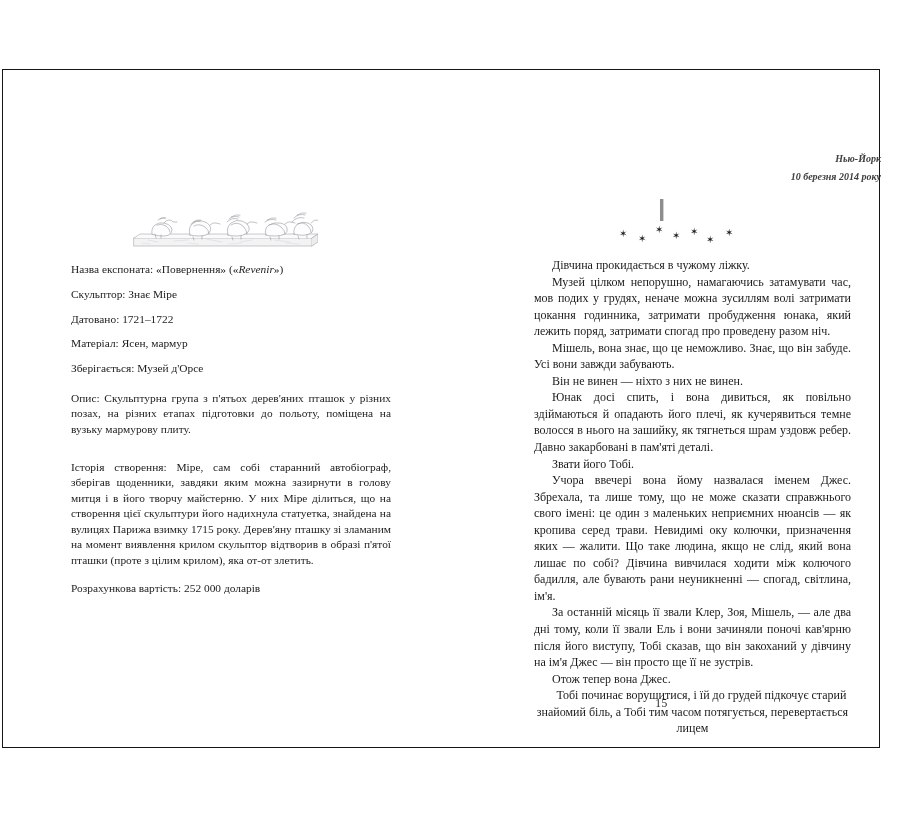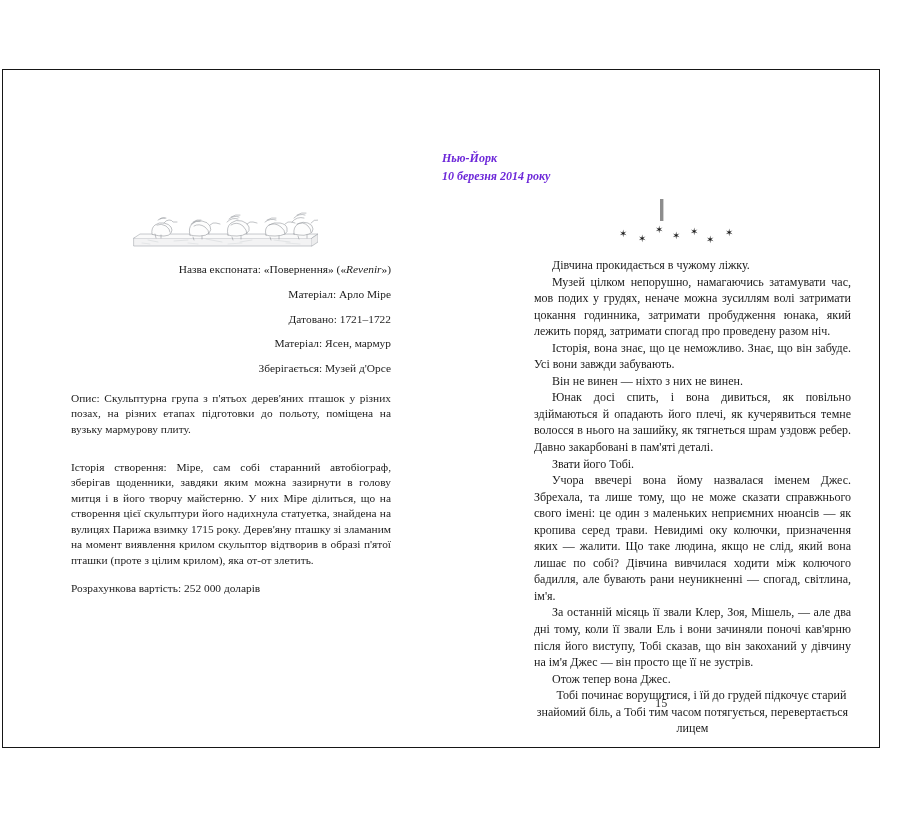--- a/index.html
+++ b/index.html
@@ -54,21 +54,20 @@
     left: 68px;
     top: 189px;
     width: 320px;
     font-size: 11.4px;
     line-height: 20.6px;
     color: #1d1d1d;
   }
   .card-line {
     margin: 0 0 4.2px 0;
     white-space: nowrap;
-    text-align: right;
   }
   .card-para {
     margin: 22px 0 0 0;
     text-align: justify;
     text-justify: inter-word;
     line-height: 15.6px;
     hyphens: manual;
   }
   .card-para.first { margin-top: 12px; }
   .card-last {
@@ -78,26 +77,26 @@
   }
   .it { font-style: italic; }
 
   
 
   #chapter-heading {
     position: absolute;
     left: 0;
     top: 80px;
     width: 100%;
-    text-align: left;
+    text-align: right;
     font-style: italic;
-    font-size: 12px;
+    font-size: 10px;
     line-height: 17.5px;
     font-weight: 700;
-    color: #6d28d9;
+    color: #404040;
   }
   #chapter-heading .hl { display: block; }
 
   #ornament {
     position: absolute;
     left: 0;
     top: 129px;
     width: 100%;
     height: 48px;
   }
@@ -176,21 +175,21 @@
           <path d="M183 25 q3 -4 7 -3"></path>
           <path d="M169 26 q6 -3 11 2 q3 3 3 6"></path>
           <path d="M170 38 l1 3 M179 37 l0 3"></path>
           <path d="M164 24 q5 -6 12 -4 M166 20 q5 -5 11 -3 M169 17 q5 -3 9 -2"></path>
         </g>
       </svg>
     </div>
 
     <div id="exhibit-card">
       <p class="card-line">Назва експоната: «Повернення» («<span class="it">Revenir</span>»)</p>
-      <p class="card-line">Матеріал: Арло Міре</p>
+      <p class="card-line">Скульптор: Знає Міре</p>
       <p class="card-line">Датовано: 1721–1722</p>
       <p class="card-line">Матеріал: Ясен, мармур</p>
       <p class="card-line">Зберігається: Музей д'Орсе</p>
       <p class="card-para first">Опис: Скульптурна група з п'ятьох дерев'яних пташок у різних позах, на різних етапах підготовки до польоту, поміщена на вузьку мармурову плиту.</p>
       <p class="card-para">Історія створення: Міре, сам собі старанний автобіограф, зберігав щоденники, завдяки яким можна зазирнути в голову митця і в його творчу майстерню. У них Міре ділиться, що на створення цієї скульптури його надихнула статуетка, знайдена на вулицях Парижа взимку 1715 року. Дерев'яну пташку зі зламаним на момент виявлення крилом скульптор відтворив в образі п'ятої пташки (проте з цілим крилом), яка от-от злетить.</p>
       <p class="card-last">Розрахункова вартість: 252 000 доларів</p>
     </div>
 
   </div>
 
@@ -212,21 +211,21 @@
           <text x="248" y="36">✶</text>
           <text x="264" y="44">✶</text>
           <text x="283" y="37">✶</text>
         </g>
       </svg>
     </div>
 
     <div id="chapter-body">
       <p>Дівчина прокидається в чужому ліжку.</p>
       <p>Музей цілком непорушно, намагаючись затамувати час, мов подих у грудях, неначе можна зусиллям волі затримати цокання годинника, затримати пробудження юнака, який лежить поряд, затримати спогад про проведену разом ніч.</p>
-      <p>Історія, вона знає, що це неможливо. Знає, що він забуде. Усі вони завжди забувають.</p>
+      <p>Мішель, вона знає, що це неможливо. Знає, що він забуде. Усі вони завжди забувають.</p>
       <p>Він не винен — ніхто з них не винен.</p>
       <p>Юнак досі спить, і вона дивиться, як повільно здіймаються й опадають його плечі, як кучерявиться темне волосся в нього на зашийку, як тягнеться шрам уздовж ребер. Давно закарбовані в пам'яті деталі.</p>
       <p>Звати його Тобі.</p>
       <p>Учора ввечері вона йому назвалася іменем Джес. Збрехала, та лише тому, що не може сказати справжнього свого імені: це один з маленьких неприємних нюансів — як кропива серед трави. Невидимі оку колючки, призначення яких — жалити. Що таке людина, якщо не слід, який вона лишає по собі? Дівчина вивчилася ходити між колючого бадилля, але бувають рани неуникненні — спогад, світлина, ім'я.</p>
       <p>За останній місяць її звали Клер, Зоя, Мішель, — але два дні тому, коли її звали Ель і вони зачиняли поночі кав'ярню після його виступу, Тобі сказав, що він закоханий у дівчину на ім'я Джес — він просто ще її не зустрів.</p>
       <p>Отож тепер вона Джес.</p>
       <p>Тобі починає ворушитися, і їй до грудей підкочує старий знайомий біль, а Тобі тим часом потягується, перевертається лицем</p>
     </div>
 
     <div id="page-number">15</div>

